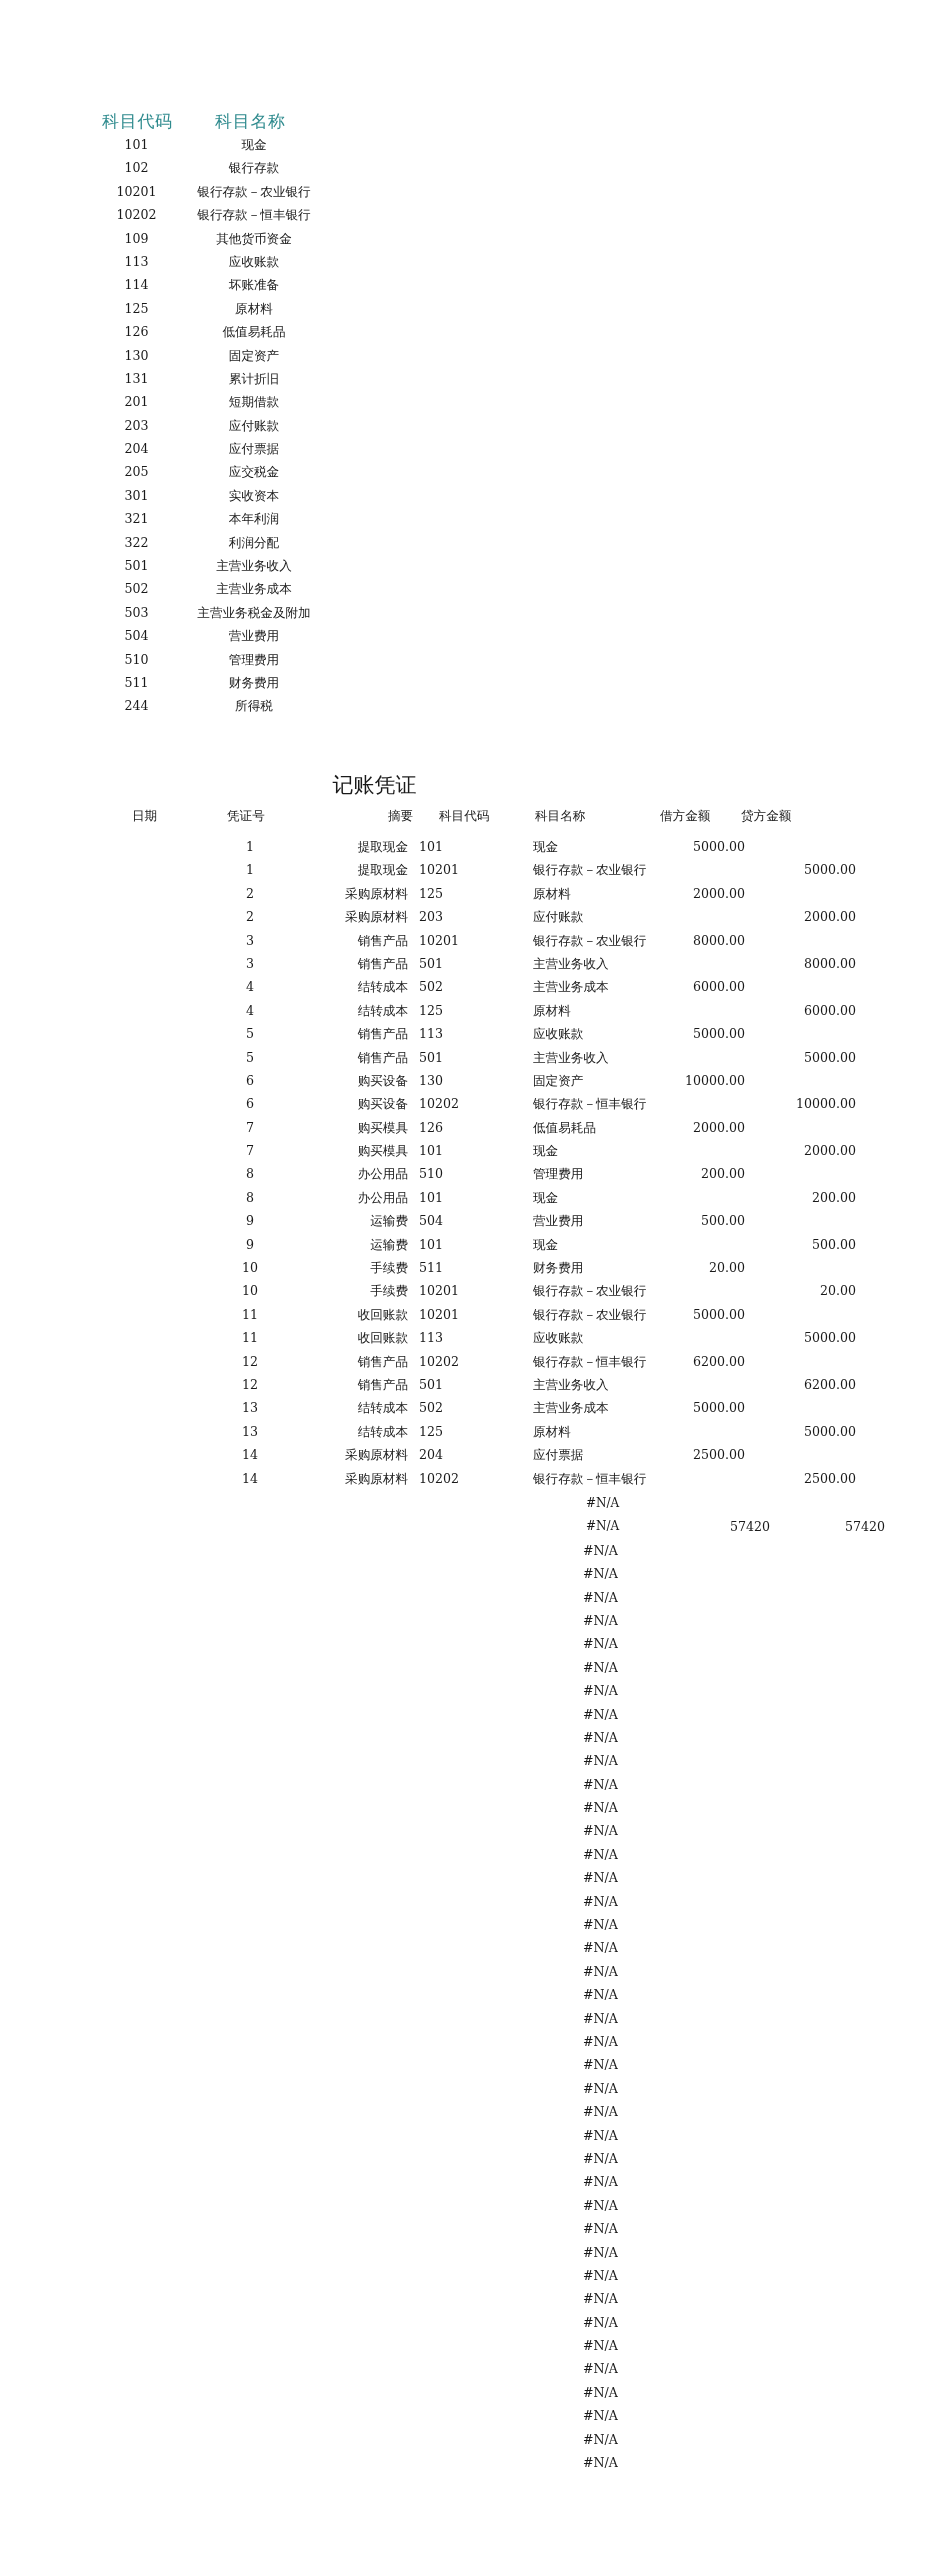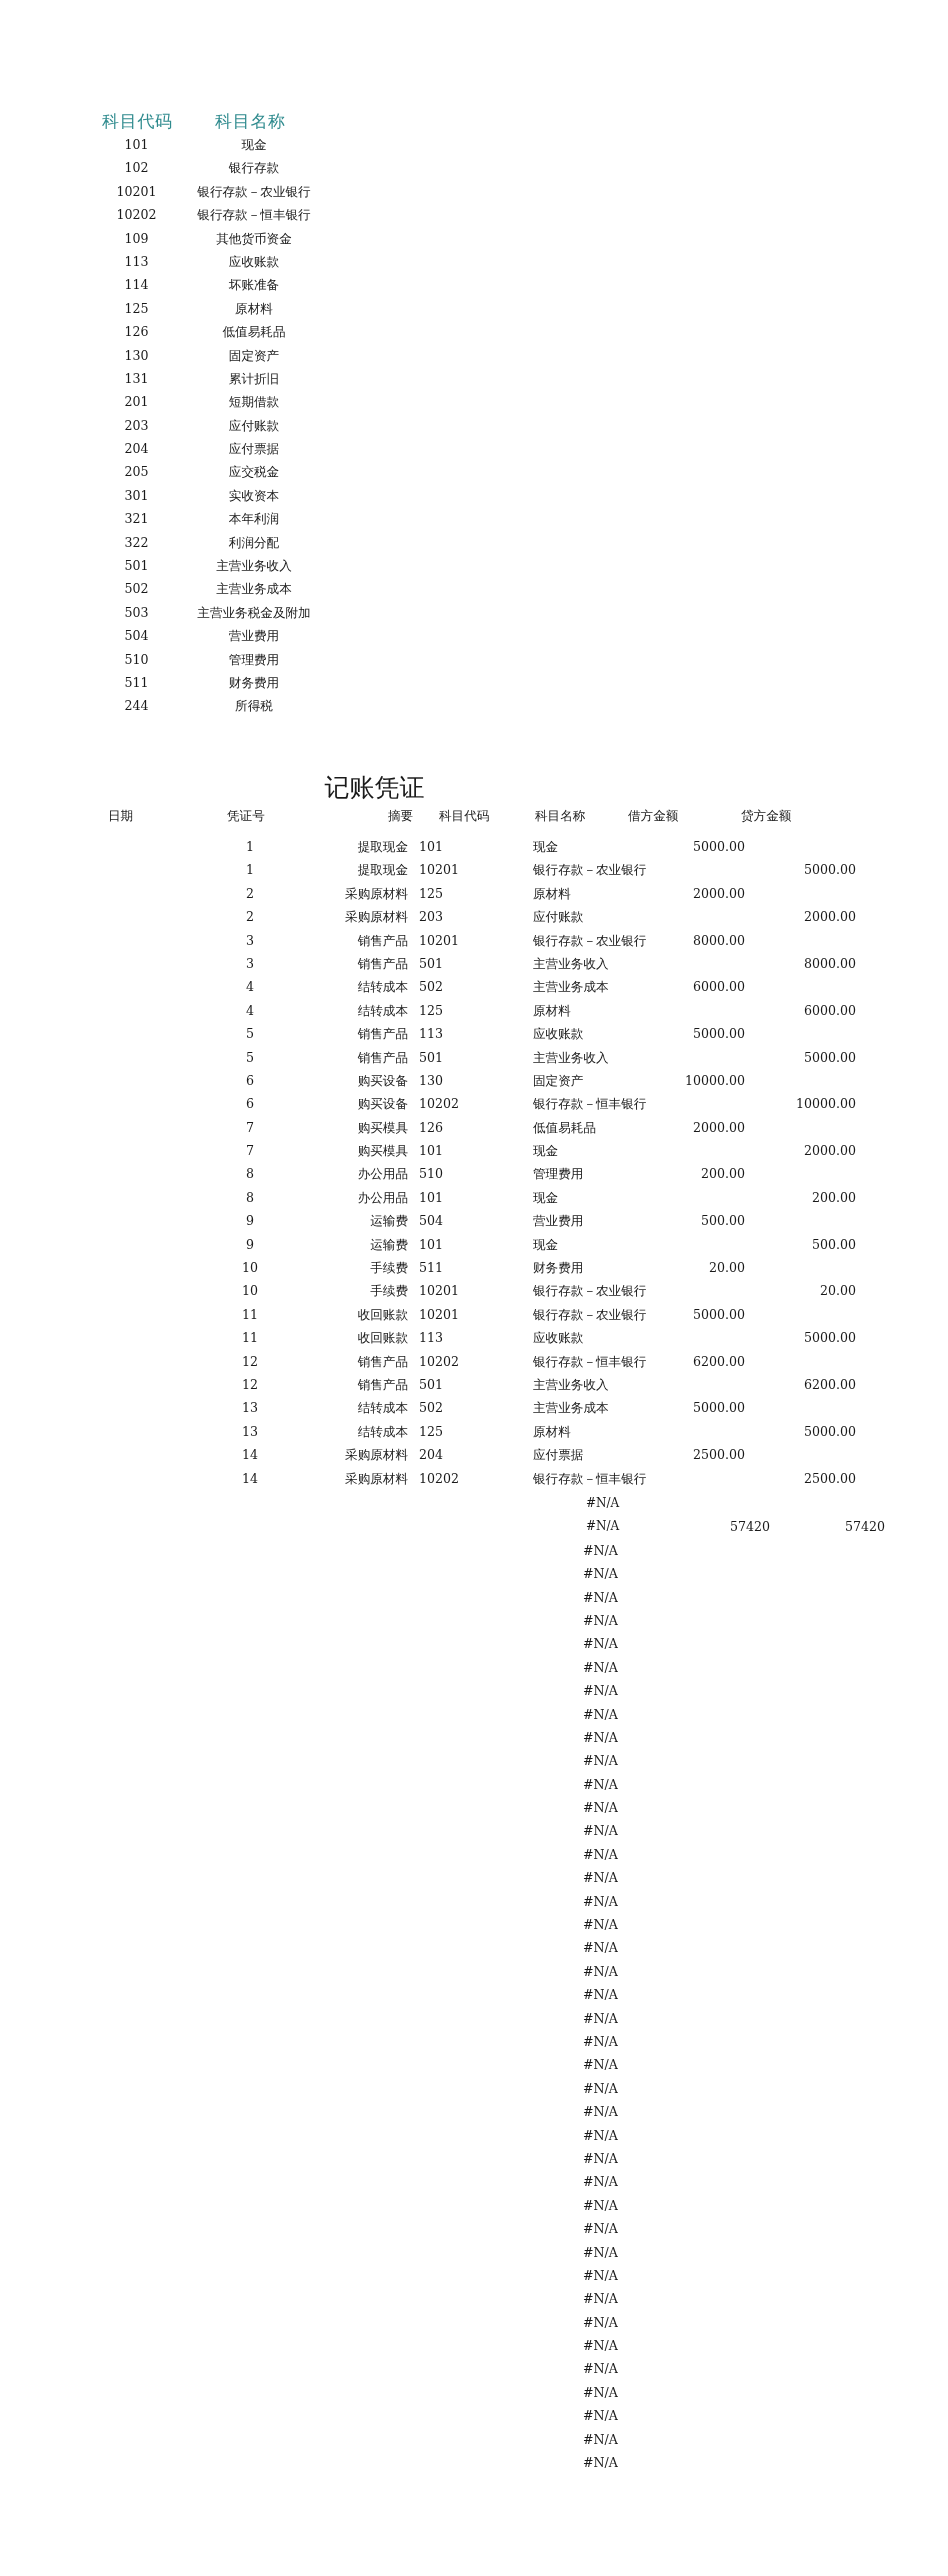--- a/index.html
+++ b/index.html
@@ -6,21 +6,21 @@
   body { width:948px; height:2576px; position:relative; overflow:hidden;
          font-family:"DejaVu Serif","Liberation Serif",serif; color:#1a1a1a; }
   
   .acc-head { position:absolute; top:110px; font-size:17px; color:#2f8b8e; font-family:"DejaVu Sans","Liberation Sans",sans-serif; letter-spacing:0.7px; }
   #acc-list { position:absolute; left:0; top:133px; width:356px; }
   .acc-row { position:relative; height:23.4px; font-size:12.6px; line-height:23.4px; }
   .acc-code { position:absolute; left:96px; width:81px; text-align:center; }
   .acc-name { position:absolute; left:191px; width:126px; text-align:center; overflow:hidden; direction:rtl; font-family:"DejaVu Sans","Liberation Sans",sans-serif; font-size:12.6px; }
   .acc-name span { direction:ltr; unicode-bidi:bidi-override; }
   
-  .v-title { position:absolute; left:0; width:749px; top:771px; text-align:center; font-size:25px; font-family:"DejaVu Sans","Liberation Sans",sans-serif; }
+  .v-title { position:absolute; left:0; width:749px; top:771px; text-align:center; font-size:21px; font-family:"DejaVu Sans","Liberation Sans",sans-serif; }
   .v-head { position:absolute; top:808px; font-size:12.6px; font-family:"DejaVu Sans","Liberation Sans",sans-serif; color:#222; }
   #v-rows { position:absolute; left:0; top:835px; width:948px; }
   .v-row { position:relative; height:23.4px; line-height:23.4px; font-size:12.6px; }
   .v-no { position:absolute; left:222px; width:56px; text-align:center; }
   .v-sum { position:absolute; left:319px; width:89px; text-align:right; font-family:"DejaVu Sans","Liberation Sans",sans-serif; }
   .v-code { position:absolute; left:419px; }
   .v-name { position:absolute; left:533px; width:137px; overflow:hidden; font-family:"DejaVu Sans","Liberation Sans",sans-serif; }
   .v-name.full { width:163px; }
   .v-debit { position:absolute; left:652px; width:93px; text-align:right; }
   .v-credit { position:absolute; left:763px; width:93px; text-align:right; }
@@ -133,26 +133,26 @@
       <div class="acc-code">511</div>
       <div class="acc-name"><span>财务费用</span></div>
     </div>
     <div class="acc-row">
       <div class="acc-code">244</div>
       <div class="acc-name"><span>所得税</span></div>
     </div>
   </div>
 
 <div class="v-title">记账凭证</div>
-<div class="v-head" style="left:108px;">日期</div>
+<div class="v-head" style="left:132px;">日期</div>
 <div class="v-head" style="left:227px;">凭证号</div>
 <div class="v-head" style="left:347px;margin-left:41px;">摘要</div>
 <div class="v-head" style="left:439px;">科目代码</div>
 <div class="v-head" style="left:535px;">科目名称</div>
-<div class="v-head" style="left:628px;text-align:right;">借方金额</div>
+<div class="v-head" style="left:660px;text-align:right;">借方金额</div>
 <div class="v-head" style="left:741px;">贷方金额</div>
 
 <div id="v-rows">
     <div class="v-row">
       <div class="v-no">1</div>
       <div class="v-sum">提取现金</div>
       <div class="v-code">101</div>
       <div class="v-name">现金</div>
       <div class="v-debit">5000.00</div>
       <div class="v-credit"></div>

